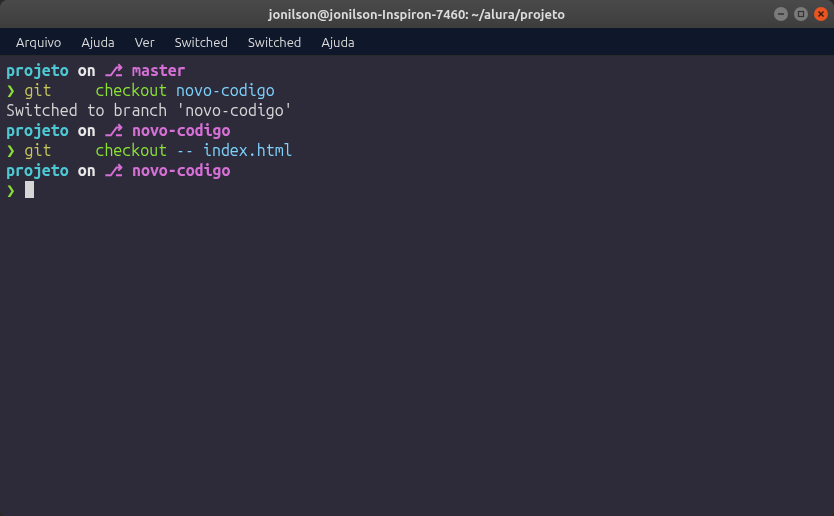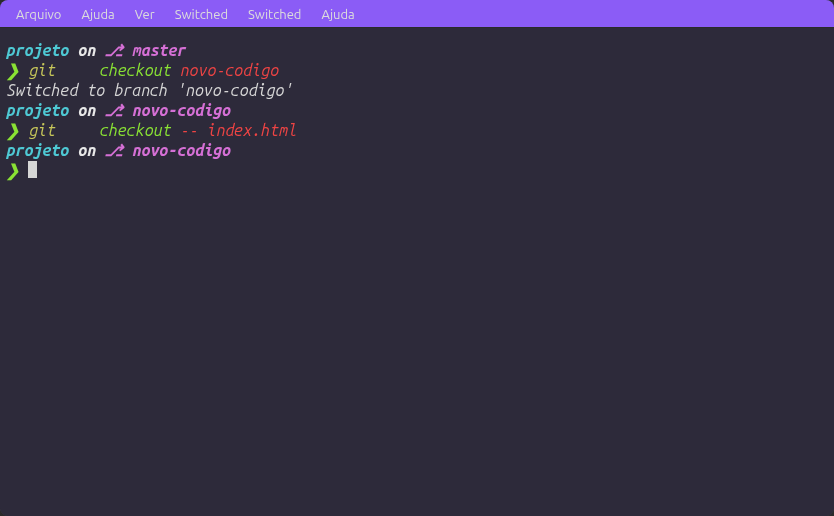--- a/index.html
+++ b/index.html
@@ -51,66 +51,86 @@
       justify-content: center;
       font-size: 9px;
       color: #333;
       cursor: pointer;
     }
     .btn-min { background: #7a7a7a; }
     .btn-max { background: #7a7a7a; }
     .btn-close { background: #e95420; }
     .menubar {
       height: 28px;
-      background: #8b5cf6;
+      background: #0f172a;
       display: flex;
       align-items: center;
       padding: 0 8px;
       gap: 4px;
       font-family: "Ubuntu", sans-serif;
       font-size: 13px;
       color: #dcdcdc;
       border-bottom: 1px solid #2a2a2a;
     }
     .menu-item {
       padding: 4px 8px;
       cursor: pointer;
     }
     .terminal-area {
       flex: 1;
       background: #2d2a3a;
-      padding: 12px 6px;
+      padding: 4px 6px;
       font-family: "Ubuntu Mono", "DejaVu Sans Mono", monospace;
       font-size: 16px;
       line-height: 20px;
       color: #d6d6d6;
       white-space: pre;
-      font-style: italic;
     }
     .cyan { color: #4ec9d4; font-weight: bold; }
     .white-bold { color: #e8e8e8; font-weight: bold; }
     .magenta { color: #d670d6; font-weight: bold; }
     .green-bold { color: #8ae234; font-weight: bold; }
     .yellow { color: #c7c75a; margin-top: 24px; }
     .green { color: #8ae234; margin-left: 35px; }
-    .grey { color: #ef4444; }
+    .grey { color: #7dd3fc; }
     .cursor {
       display: inline-block;
       width: 9px;
       height: 17px;
       background: #d6d6d6;
       vertical-align: text-bottom;
       margin-bottom: 1px;
     }
     .line { display: block; }
   </style>
 </head>
 <body>
 
 <div class="window">
+  <div class="titlebar">
+    <span>jonilson@jonilson-Inspiron-7460: ~/alura/projeto</span>
+    <div class="window-controls">
+      <div class="btn-circle btn-min">
+        <svg width="8" height="8" viewBox="0 0 8 8">
+            <line x1="1" y1="4" x2="7" y2="4" stroke="#333" stroke-width="1.5"></line>
+          </svg>
+      </div>
+      <div class="btn-circle btn-max">
+        <svg width="8" height="8" viewBox="0 0 8 8">
+            <rect x="1.5" y="1.5" width="5" height="5" fill="none" stroke="#333" stroke-width="1.2"></rect>
+          </svg>
+      </div>
+      <div class="btn-circle btn-close">
+        <svg width="8" height="8" viewBox="0 0 8 8">
+            <line x1="1.5" y1="1.5" x2="6.5" y2="6.5" stroke="#3a1a0a" stroke-width="1.4"></line>
+            <line x1="6.5" y1="1.5" x2="1.5" y2="6.5" stroke="#3a1a0a" stroke-width="1.4"></line>
+          </svg>
+      </div>
+    </div>
+  </div>
 
   <div class="menubar">
     <div class="menu-item">Arquivo</div>
     <div class="menu-item">Ajuda</div>
     <div class="menu-item">Ver</div>
     <div class="menu-item">Switched</div>
     <div class="menu-item">Switched</div>
     <div class="menu-item">Ajuda</div>
   </div>
 

